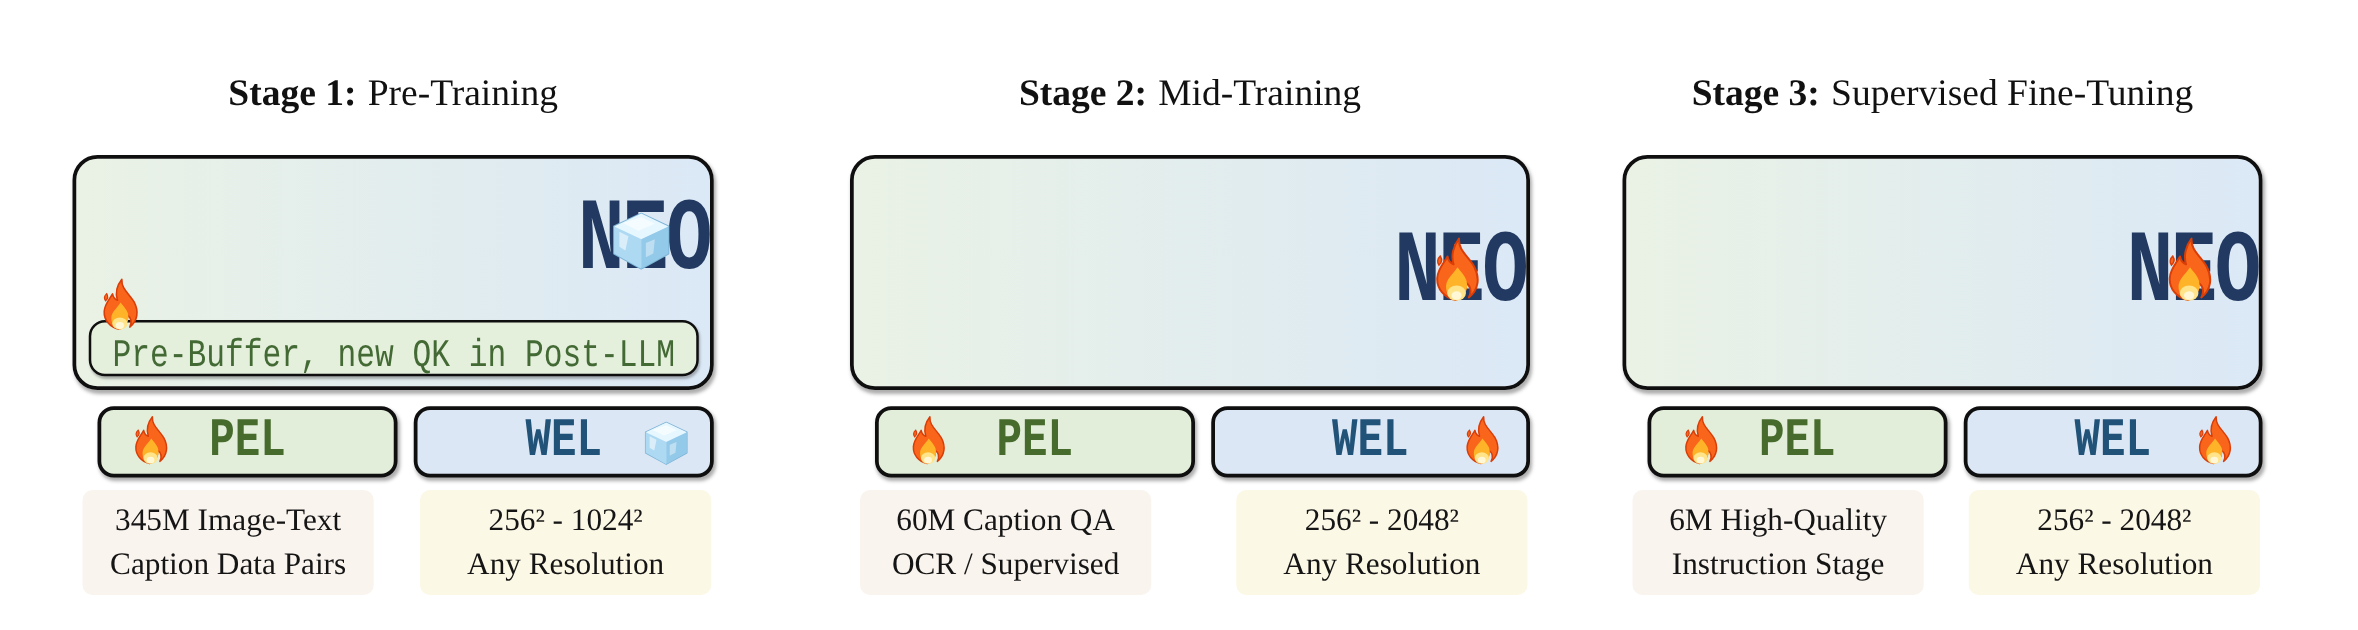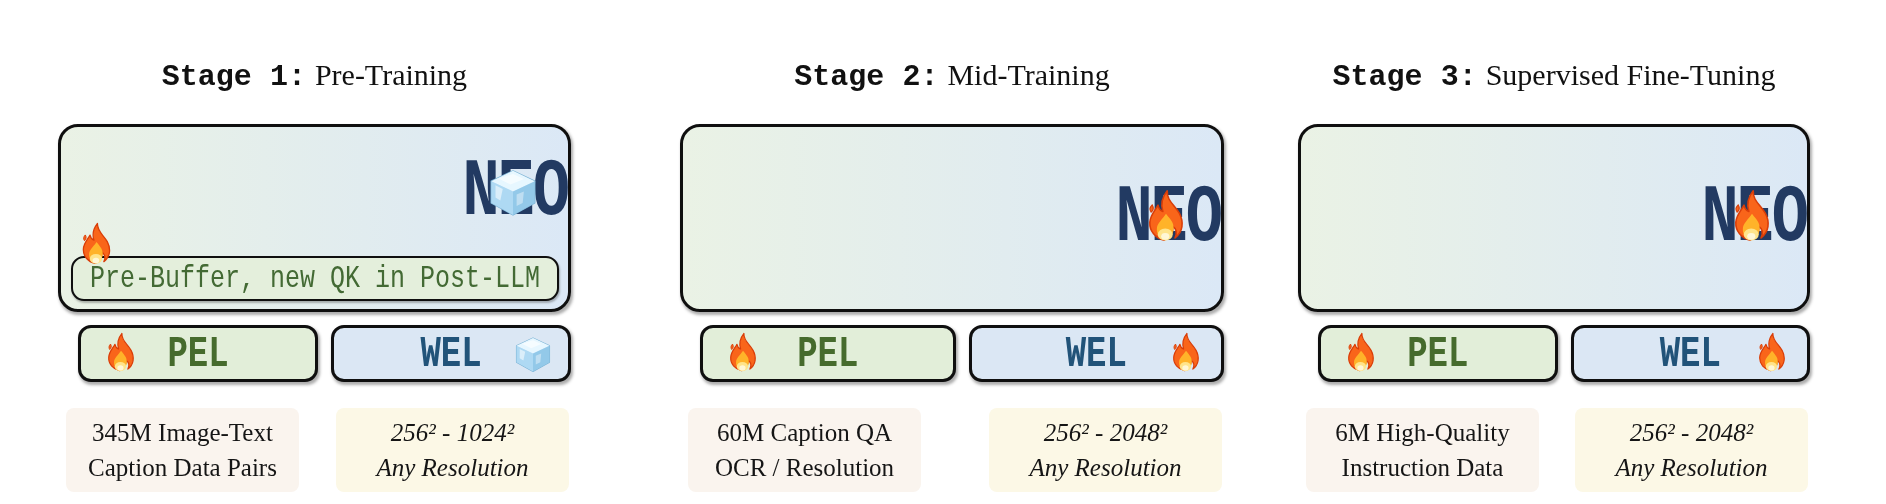--- a/index.html
+++ b/index.html
@@ -11,21 +11,21 @@
 
   .stage{position:absolute;top:0;height:504px;}
   #stage-1{left:58px;width:513px;}
   #stage-2{left:680px;width:544px;}
   #stage-3{left:1298px;width:512px;}
 
   .stage-title{
     position:absolute;top:58px;left:-30px;right:-30px;
     text-align:center;font-size:30px;color:#111;white-space:nowrap;
   }
-  .t-bold{font-weight:700;font-family:Liberation Mono, monospace;}
+  .t-bold{font-weight:700;}
   .t-rest{margin-left:9px;}
 
   .neo-box{
     position:absolute;top:124px;left:0;right:0;height:188px;box-sizing:border-box;
     border:3px solid #0f0f0f;border-radius:20px;
     background:linear-gradient(90deg,var(--model-box-gradient-left,#eaf2e5),var(--model-box-gradient-right,#dbe8f6));
     box-shadow:1.5px 2.5px 3px rgba(50,50,50,.4);
   }
   .neo-line{position:absolute;left:0;right:0;top:0;bottom:0;display:flex;align-items:center;justify-content:flex-end;}
   .with-inner .neo-line{bottom:52px;}
@@ -35,49 +35,49 @@
     font-size:62px;font-weight:700;letter-spacing:-2px;
     color:var(--model-text,#223a62);transform:scaleY(1.32);
   }
   .neo-icon{position:absolute;right:26px;top:50%;transform:translateY(-50%);width:58px;height:58px;}
   .side-icon{position:absolute;left:12px;bottom:40px;width:47px;height:47px;z-index:3;}
 
   .inner-box{
     position:absolute;left:10px;right:9px;bottom:8px;height:45px;box-sizing:border-box;
     border:2.5px solid #0f0f0f;border-radius:13px;
     background:var(--inner-fill,#e4efdc);
-    display:flex;align-items:center;justify-content:center;z-index:2;
+    display:flex;align-items:flex-end;justify-content:center;z-index:2;
     box-shadow:1px 2px 2px rgba(50,50,50,.35);
   }
   .inner-label{font-size:25px;font-weight:400;color:var(--inner-text,#436a34);transform:scaleY(1.25);white-space:nowrap;}
 
   .pw-row{position:absolute;top:325px;left:0;right:0;height:57px;display:flex;gap:13px;padding-left:20px;}
   .pw-box{
     flex:1;position:relative;box-sizing:border-box;
     border:3px solid #0f0f0f;border-radius:13px;
     display:flex;align-items:center;justify-content:center;
     box-shadow:1.5px 2.5px 3px rgba(50,50,50,.4);
   }
   .pel-box{background:var(--pel-fill,#e2eed9);}
   .wel-box{background:var(--wel-fill,#dbe7f4);}
   .pw-label{font-size:34px;font-weight:700;transform:scaleY(1.28);letter-spacing:0;}
   .pel-box .pw-label{color:var(--pel-text,#466b2d);}
   .wel-box .pw-label{color:var(--wel-text,#215379);}
   .pw-icon{position:absolute;top:50%;transform:translateY(-50%);width:44px;height:44px;}
   .pw-icon.left{left:18px;}
   .pw-icon.right{right:13px;}
 
-  .notes-row{position:absolute;top:408px;left:8px;right:2px;height:84px;display:flex;justify-content:space-between;}
+  .notes-row{position:absolute;top:392px;left:8px;right:2px;height:84px;display:flex;justify-content:space-between;}
   .note{
     width:233px;border-radius:8px;
     display:flex;flex-direction:column;align-items:center;justify-content:center;
     font-size:25px;line-height:35px;color:#151515;text-align:center;white-space:nowrap;
   }
   .note-left{background:var(--note-left-fill,#faf4ee);}
-  .note-right{background:var(--note-right-fill,#fcf8e6);font-style:italic;}
+  .note-right{background:var(--note-right-fill,#fcf8e6);}
 
   .icon svg{display:block;width:100%;height:100%;}
 </style>
 </head>
 <body>
 
 <div class="canvas">
 
   <div class="stage" id="stage-1">
     <div class="stage-title">
@@ -191,21 +191,21 @@
               <path d="M24 20.5 C27.8 25.5 30.8 28 30.3 33.3 C29.8 38.6 26.8 41.4 23.2 42.2 C19.2 41.4 16.4 38.3 16.4 33.3 C16.4 28.3 21 25.3 24 20.5 Z" fill="#ffb329"></path>
               <ellipse cx="23.4" cy="37.6" rx="6.2" ry="5" fill="#ffe48a"></ellipse>
               <ellipse cx="23.4" cy="39.2" rx="3.4" ry="2.8" fill="#fff7d6"></ellipse>
             </svg>
           </span>
       </div>
     </div>
     <div class="notes-row">
       <div class="note note-left">
         <div>60M Caption QA</div>
-        <div>OCR / Resolution</div>
+        <div>OCR / Supervised</div>
       </div>
       <div class="note note-right">
         <div>256² - 2048²</div>
         <div>Any Resolution</div>
       </div>
     </div>
   </div>
 
   <div class="stage" id="stage-3">
     <div class="stage-title">
@@ -247,21 +247,21 @@
               <path d="M24 20.5 C27.8 25.5 30.8 28 30.3 33.3 C29.8 38.6 26.8 41.4 23.2 42.2 C19.2 41.4 16.4 38.3 16.4 33.3 C16.4 28.3 21 25.3 24 20.5 Z" fill="#ffb329"></path>
               <ellipse cx="23.4" cy="37.6" rx="6.2" ry="5" fill="#ffe48a"></ellipse>
               <ellipse cx="23.4" cy="39.2" rx="3.4" ry="2.8" fill="#fff7d6"></ellipse>
             </svg>
           </span>
       </div>
     </div>
     <div class="notes-row">
       <div class="note note-left">
         <div>6M High-Quality</div>
-        <div>Instruction Data</div>
+        <div>Instruction Stage</div>
       </div>
       <div class="note note-right">
         <div>256² - 2048²</div>
         <div>Any Resolution</div>
       </div>
     </div>
   </div>
 
 </div>
 

